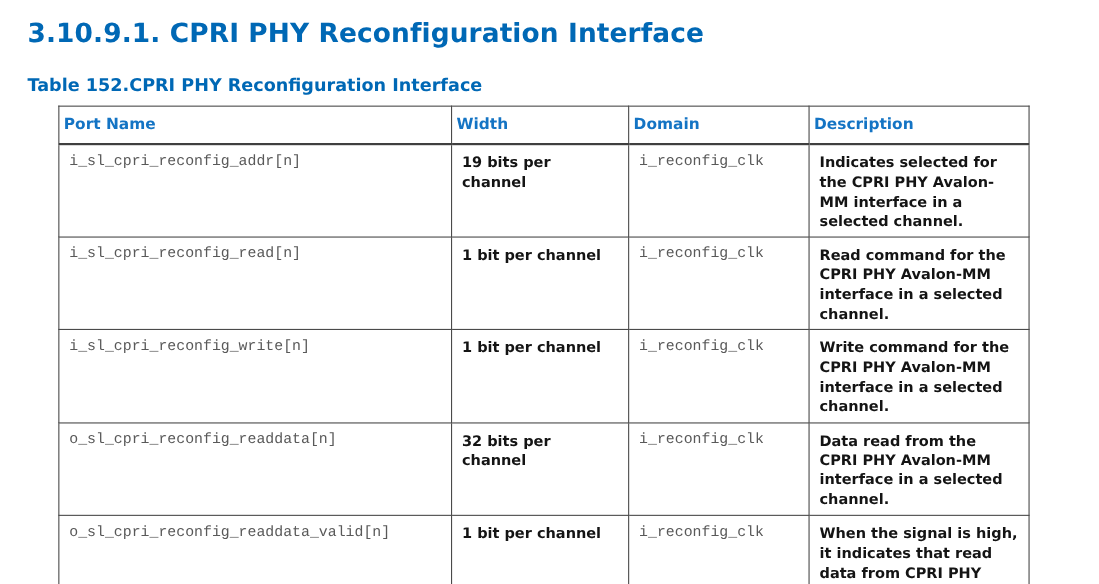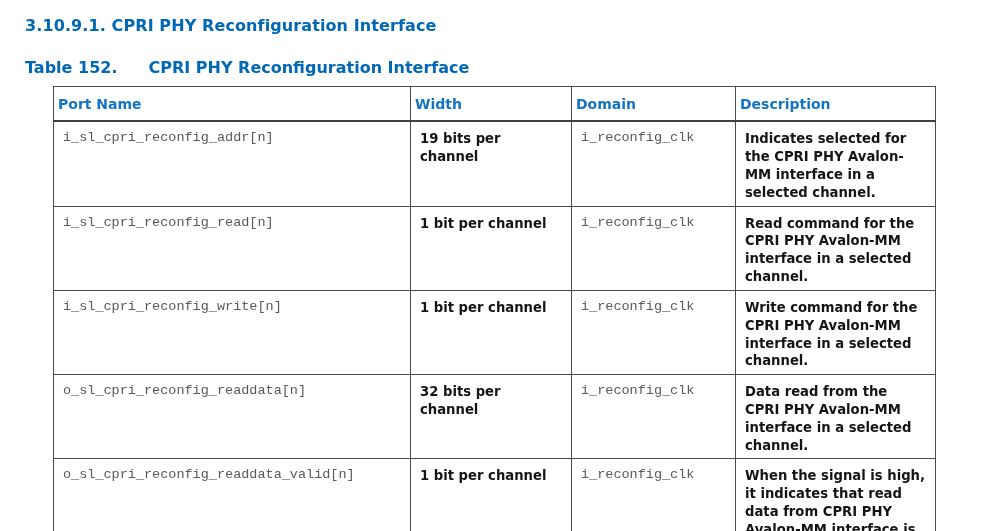--- a/index.html
+++ b/index.html
@@ -8,35 +8,34 @@
   }
   body {
     width: 999px;
     height: 531px;
     overflow: hidden;
     background: #ffffff;
     font-family: "DejaVu Sans", "Liberation Sans", sans-serif;
   }
   .section-heading {
     margin: 16px 0 0 25px;
-    font-size: 16px;
+    font-size: 24px;
     font-weight: bold;
     color: #0068b5;
     line-height: 1.2;
     letter-spacing: 0.1px;
   }
   .table-caption {
     margin: 23px 0 0 25px;
     font-size: 16px;
     font-weight: bold;
     color: #0068b5;
     line-height: 1.2;
   }
   .caption-title {
-    margin-left: 31px;
   }
   table.port-table {
     border-collapse: collapse;
     table-layout: fixed;
     width: 882px;
     margin: 9px 0 0 53px;
   }
   .port-table th,
   .port-table td {
     border: 1px solid #4a4a4a;

